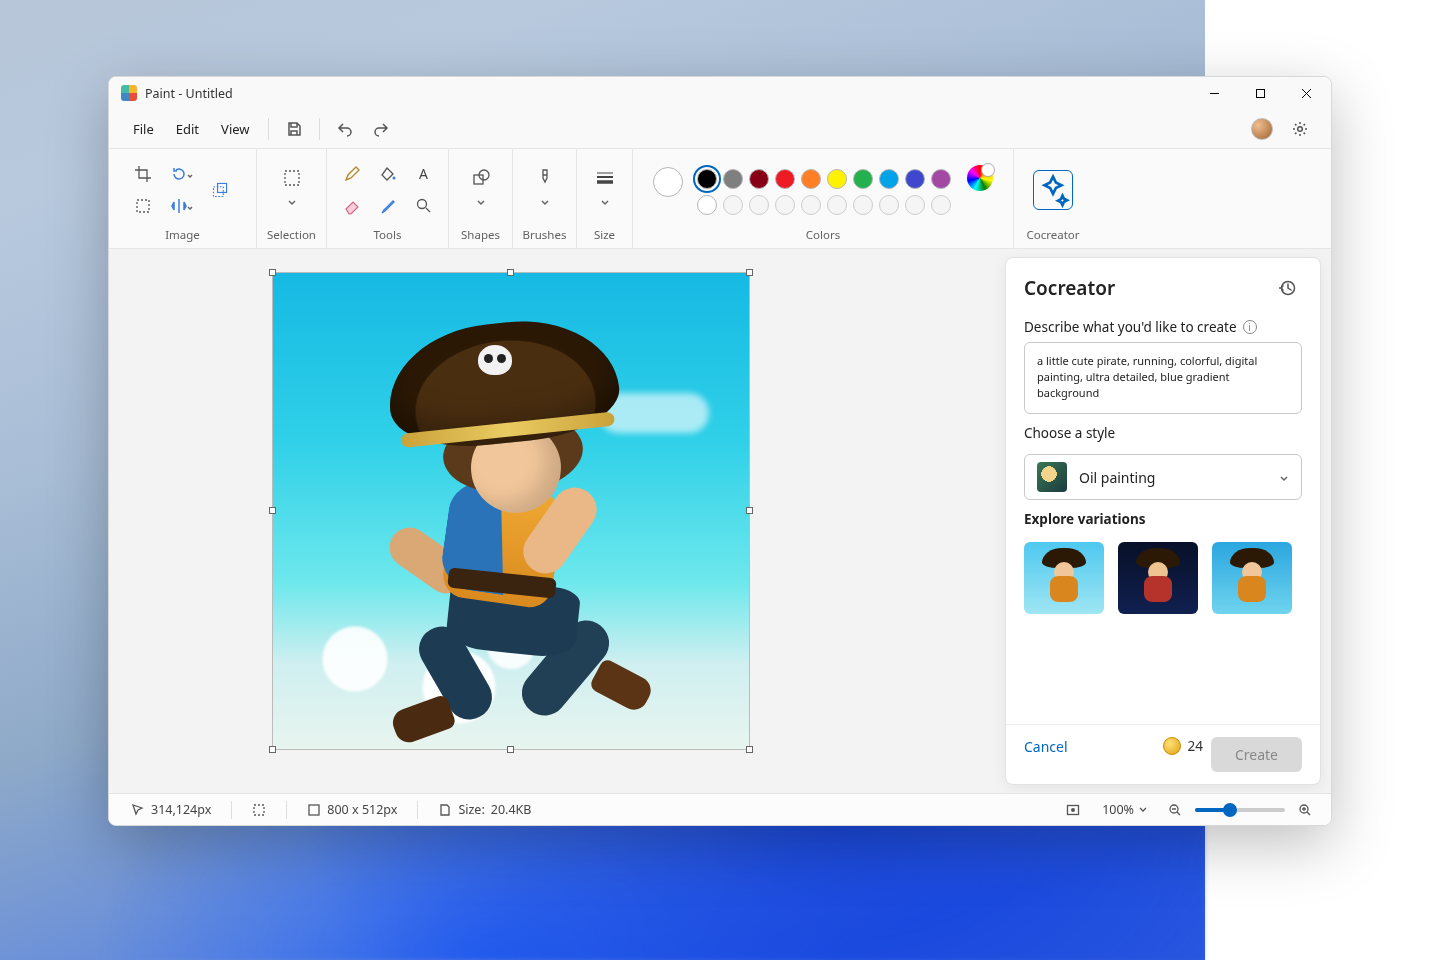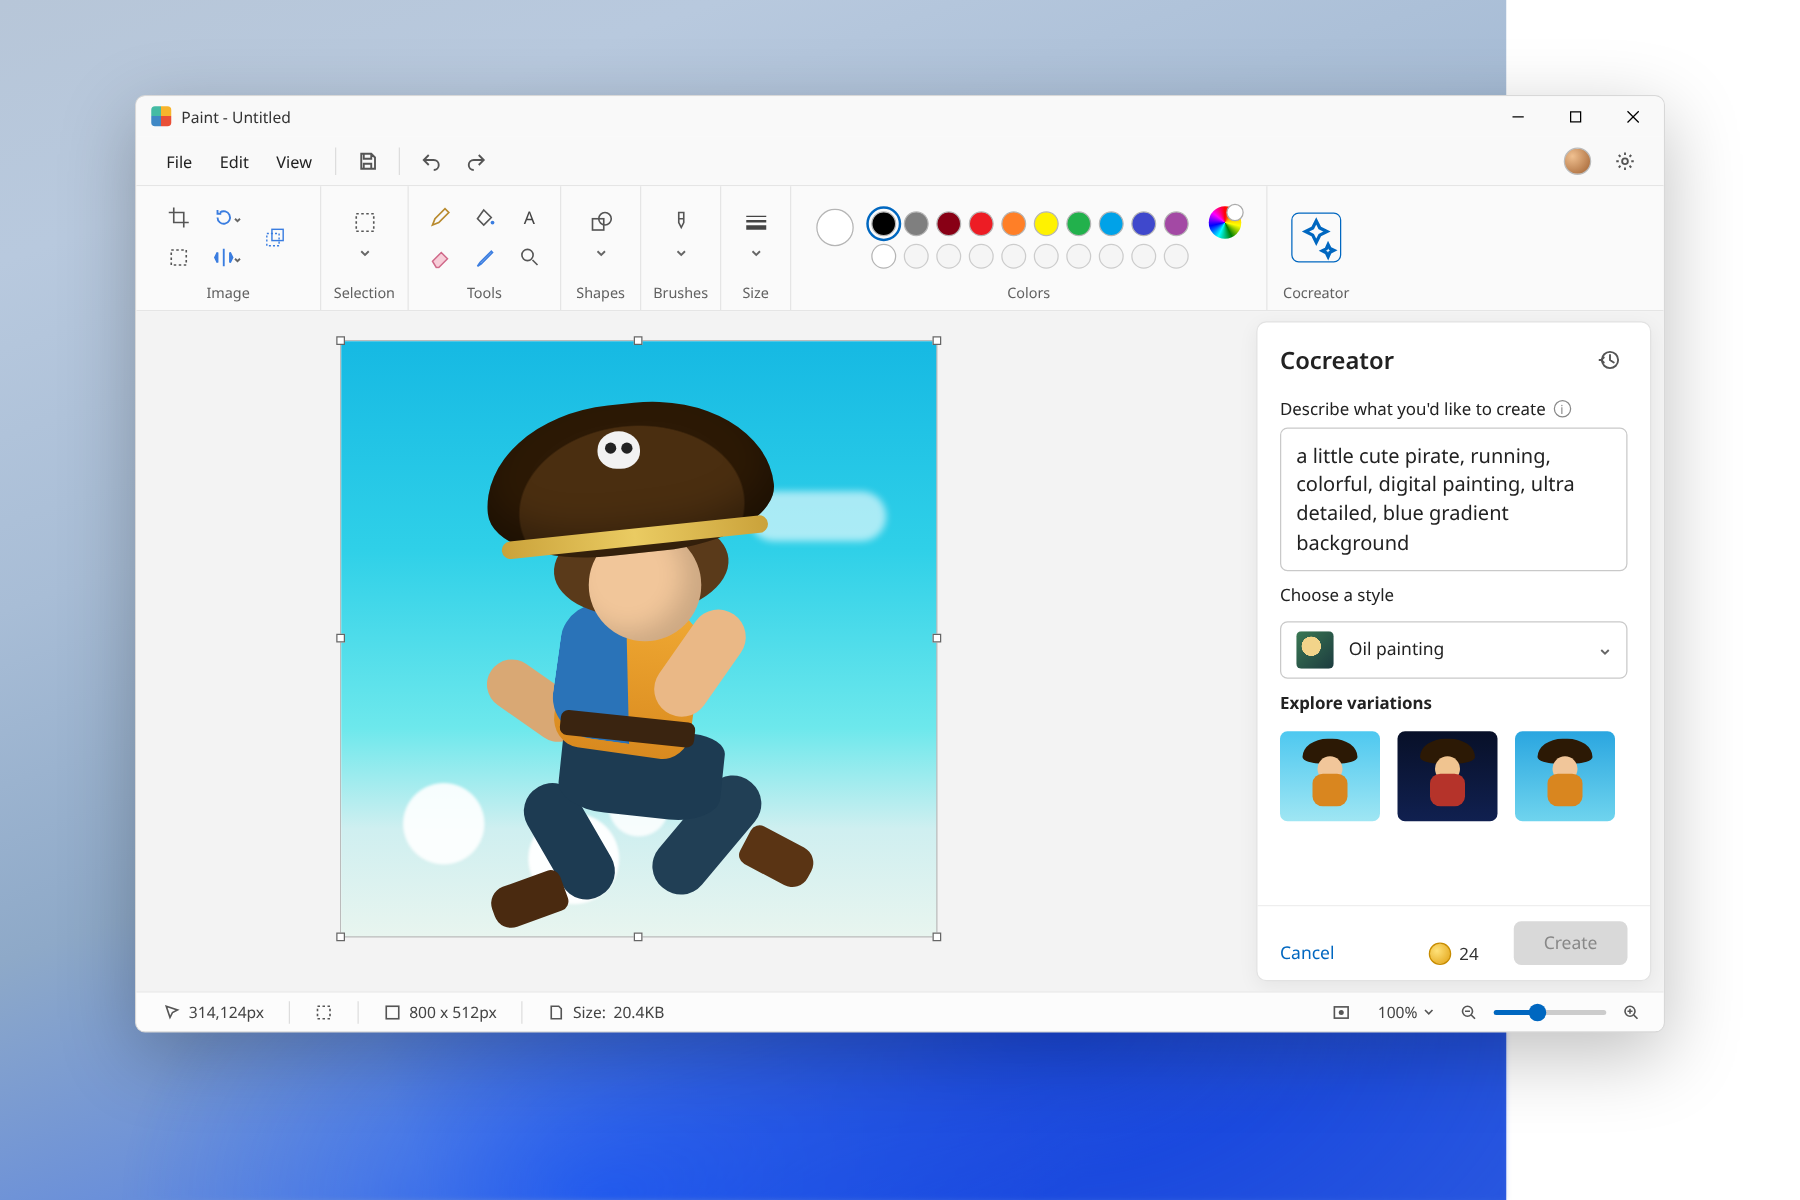--- a/index.html
+++ b/index.html
@@ -111,38 +111,38 @@
   .sh-bl{left:-4px;bottom:-4px;} .sh-bm{left:50%;bottom:-4px;margin-left:-4px;} .sh-br{right:-4px;bottom:-4px;}
 
   
   .side-panel { width:316px; margin:8px 10px 8px 0; background:#fff; border:1px solid #e2e2e2; border-radius:8px; box-shadow:0 4px 16px rgba(0,0,0,.06); display:flex; flex-direction:column; }
   .sp-head { display:flex; align-items:center; padding:16px 18px 6px; }
   .sp-title { font-size:19px; font-weight:600; color:#222;}
   .hist-btn { margin-left:auto; width:28px;height:28px;border-radius:4px;display:flex;align-items:center;justify-content:center;}
   .hist-btn svg{width:18px;height:18px;stroke:#555;fill:none;stroke-width:1.5;}
   .sp-label { font-size:13.5px; color:#222; padding:10px 18px 6px; display:flex; align-items:center; gap:6px;}
   .info-ico{width:14px;height:14px;border:1px solid #888;border-radius:50%;display:inline-flex;align-items:center;justify-content:center;font-size:10px;color:#888;}
-  .prompt-box { margin:0 18px; border:1px solid #c9c9c9; border-radius:6px; padding:10px 12px; font-size:16px; color:#222; line-height:1.45; min-height:72px;}
+  .prompt-box { margin:0 18px; border:1px solid #c9c9c9; border-radius:6px; padding:10px 12px; font-size:11px; color:#222; line-height:1.45; min-height:72px;}
   .style-sel { margin:6px 18px 0; border:1px solid #c9c9c9; border-radius:6px; height:46px; display:flex; align-items:center; padding:0 12px; gap:12px;}
   .style-thumb{width:30px;height:30px;border-radius:4px;background:
     radial-gradient(circle at 40% 40%, #f2d48a 0 30%, transparent 31%),
     linear-gradient(135deg,#3a7853,#1c3b3f);}
   .style-name{font-size:14px;color:#222;}
   .style-sel .chev{margin-left:auto;}
   .var-row{display:flex;gap:14px;padding:8px 18px 0;}
   .var-thumb{width:80px;height:72px;border-radius:6px;flex:0 0 80px;}
   .vt1{background:linear-gradient(180deg,#4ec8f0,#9fe6f3);} 
   .vt2{background:linear-gradient(180deg,#081028,#102050);} 
   .vt3{background:linear-gradient(180deg,#2aa6e0,#6fd4ee);}
   .var-thumb .mini-pirate{width:100%;height:100%;position:relative;}
   .mini-hat{position:absolute;left:18px;top:6px;width:44px;height:20px;background:#2c1905;border-radius:50% 50% 40% 40%/80% 80% 30% 30%;}
   .mini-head{position:absolute;left:30px;top:20px;width:20px;height:20px;background:#f1c69a;border-radius:50%;}
   .mini-body{position:absolute;left:26px;top:34px;width:28px;height:26px;background:#d9861f;border-radius:30%;}
   .vt2 .mini-head{background:#f0c490;} .vt2 .mini-body{background:#b5332a;}
-  .sp-footer{margin-top:auto;border-top:1px solid #eee;padding:12px 18px;display:flex;align-items:flex-end;gap:28px;}
+  .sp-footer{margin-top:auto;border-top:1px solid #eee;padding:12px 18px;display:flex;align-items:flex-start;gap:8px;}
   .cancel-link{color:#0067c0;font-size:14px;}
   .credits{margin-left:auto;display:flex;align-items:center;gap:6px;font-size:13.5px;color:#333;}
   .coin{width:18px;height:18px;border-radius:50%;background:radial-gradient(circle at 35% 35%,#ffe27a,#e0a012);border:1px solid #c78c00;}
   .create-btn{background:#d9d9d9;color:#888;border:none;border-radius:6px;padding:8px 24px;font-size:14px;}
 
   
   .statusbar{height:32px;border-top:1px solid #e5e5e5;background:#fcfcfc;display:flex;align-items:center;padding:0 14px;font-size:12.5px;color:#444;gap:8px;}
   .status-item{display:flex;align-items:center;gap:6px;padding:0 8px;}
   .status-sep{width:1px;height:18px;background:#ddd;margin:0 4px;}
   .statusbar .right{margin-left:auto;display:flex;align-items:center;gap:8px;}

